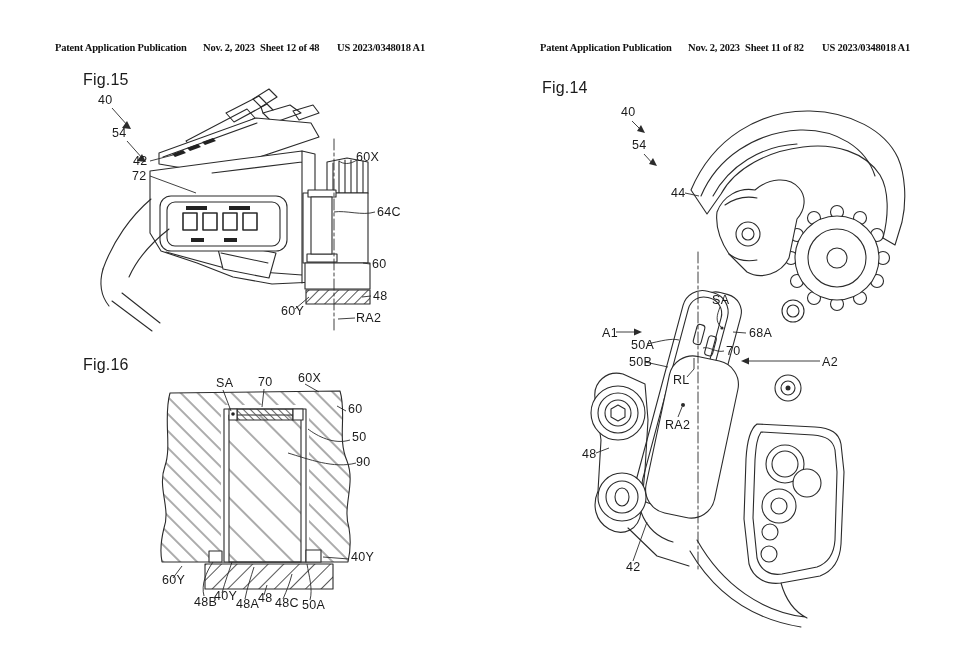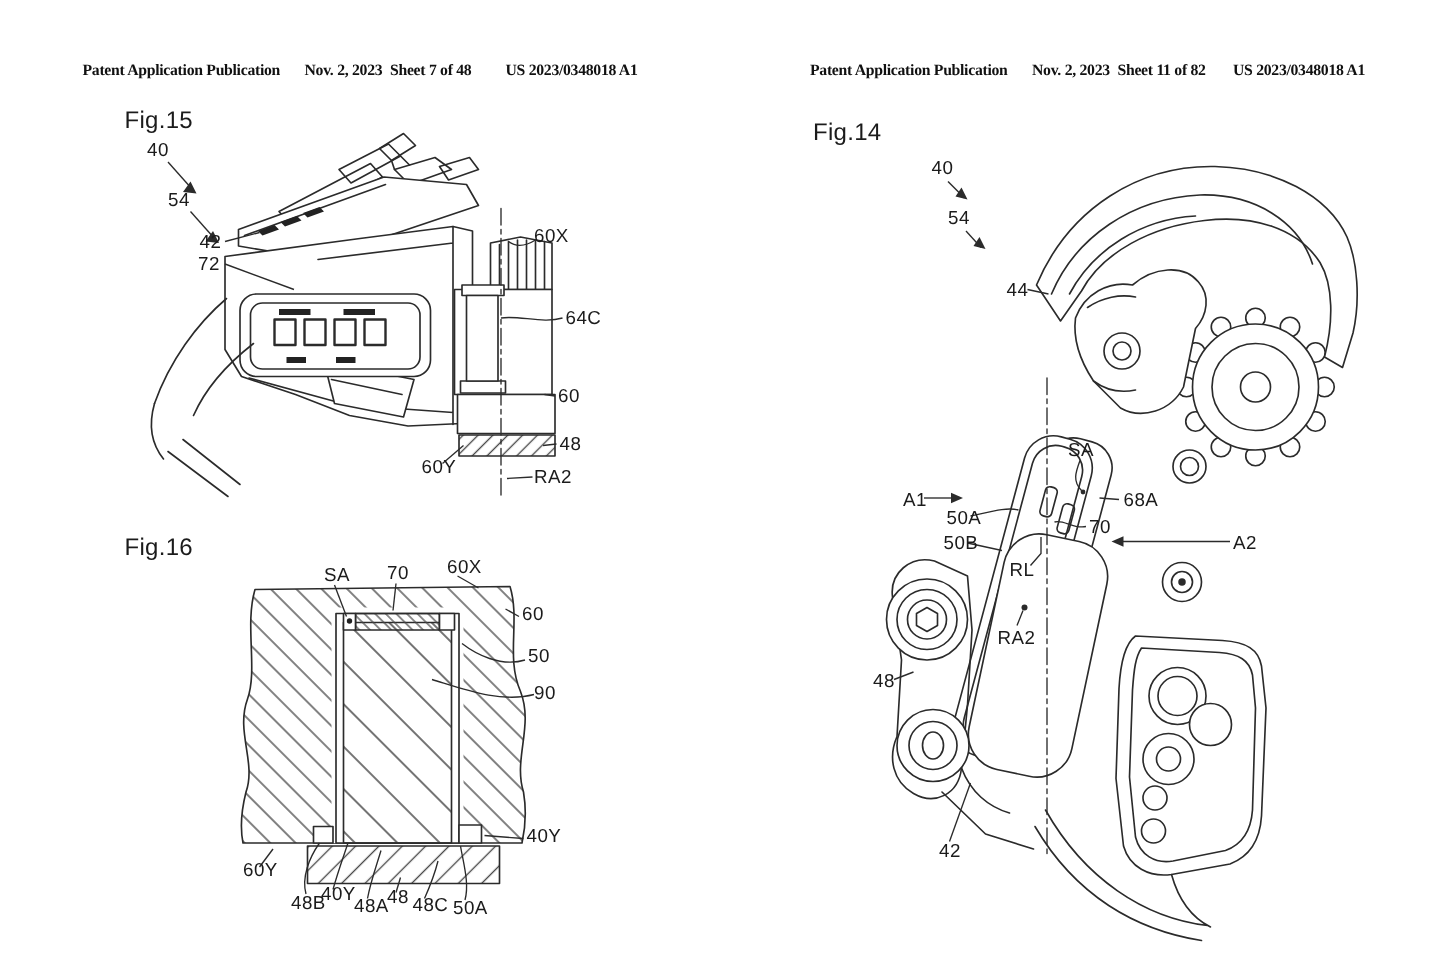--- a/index.html
+++ b/index.html
@@ -15,21 +15,21 @@
   .whitefill{fill:#ffffff;}
 </style>
 </head>
 <body>
 
 <div class="sheet">
 
   <div>
     <span class="hdr-span" style="left:55px">Patent Application Publication</span>
     <span class="hdr-span" style="left:203px">Nov. 2, 2023</span>
-    <span class="hdr-span" style="left:260px">Sheet 7 of 48</span>
+    <span class="hdr-span" style="left:260px">Sheet 12 of 48</span>
     <span class="hdr-span" style="left:337px">US 2023/0348018 A1</span>
   </div>
 
   <div>
     <span class="hdr-span" style="left:540px">Patent Application Publication</span>
     <span class="hdr-span" style="left:688px">Nov. 2, 2023</span>
     <span class="hdr-span" style="left:745px">Sheet 11 of 82</span>
     <span class="hdr-span" style="left:822px">US 2023/0348018 A1</span>
   </div>
 

